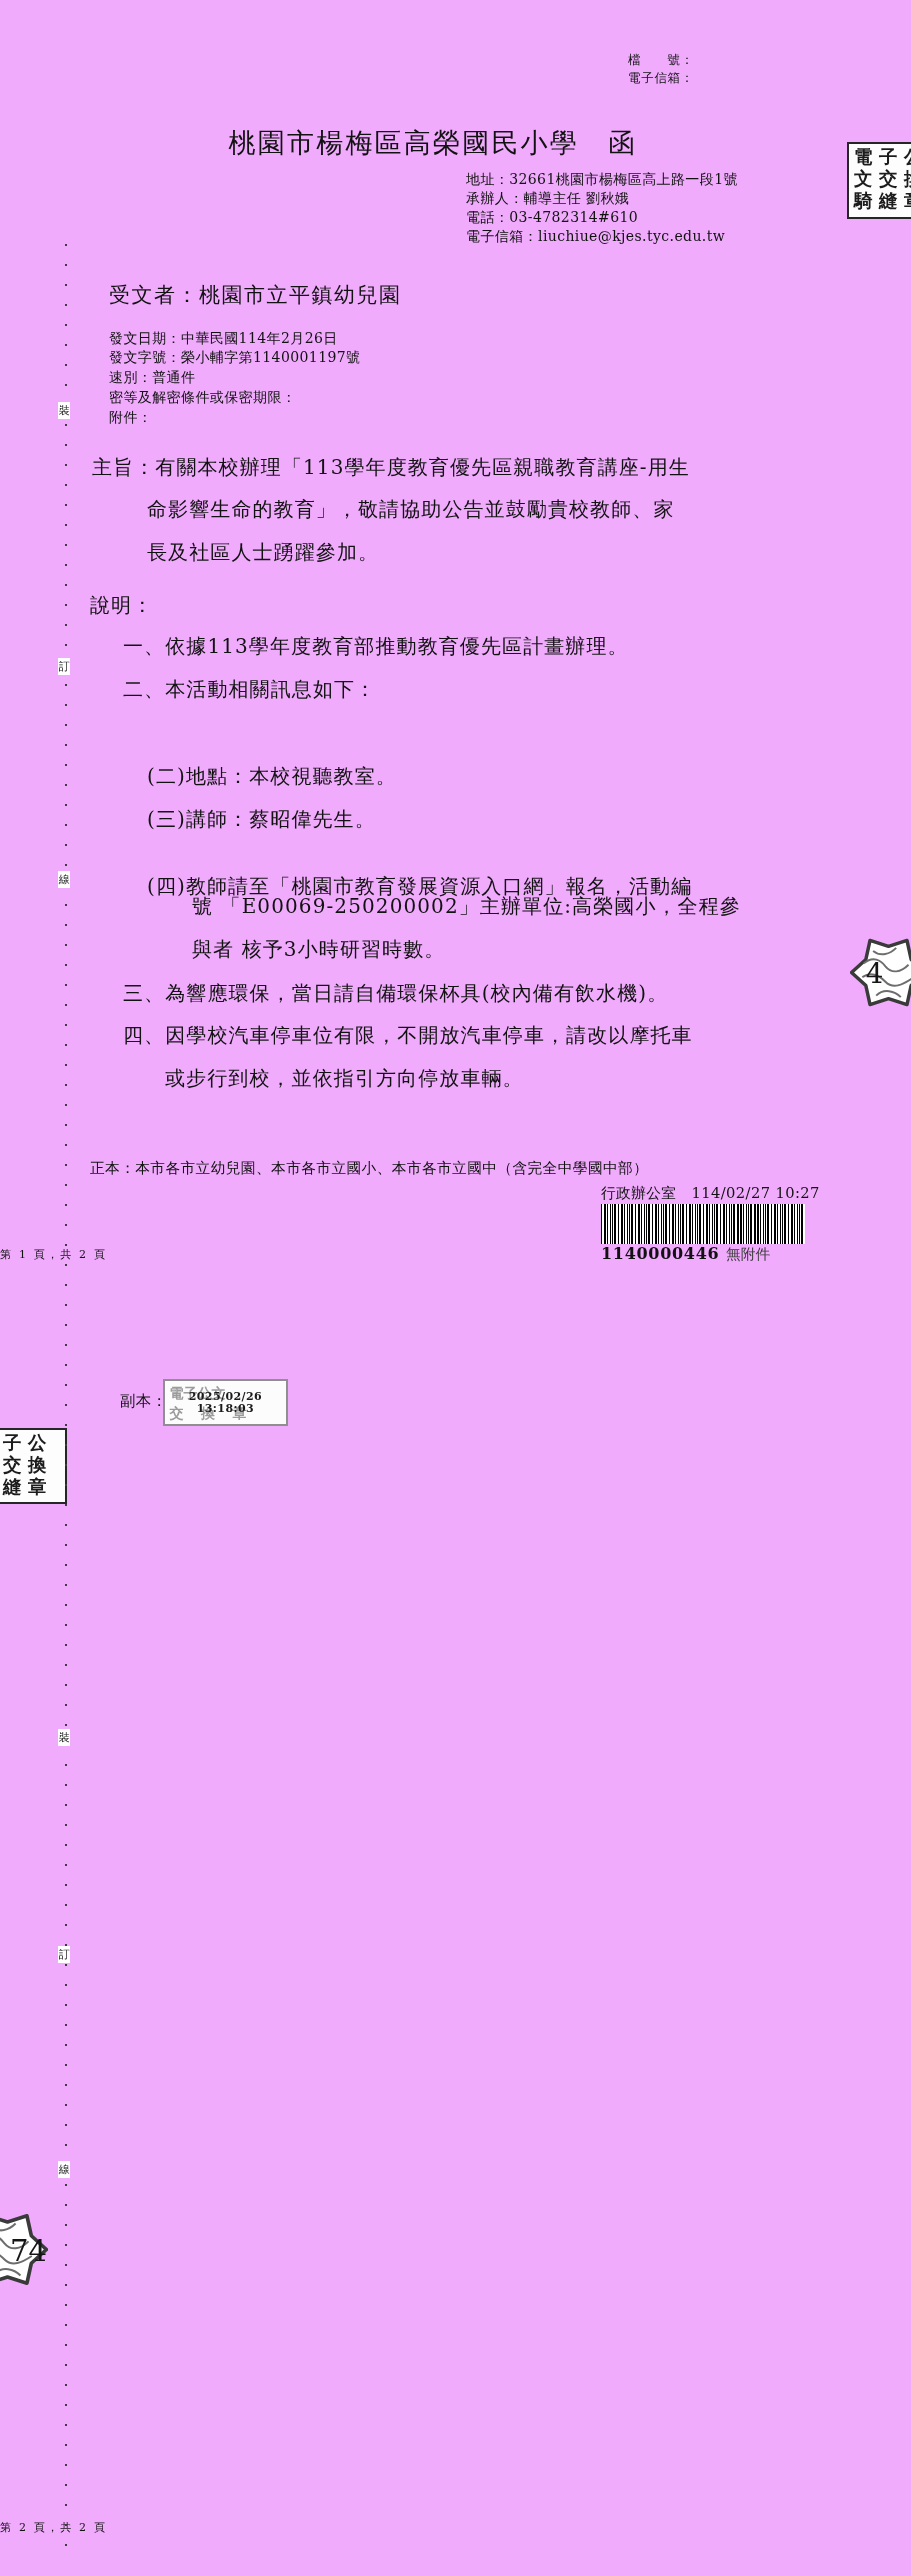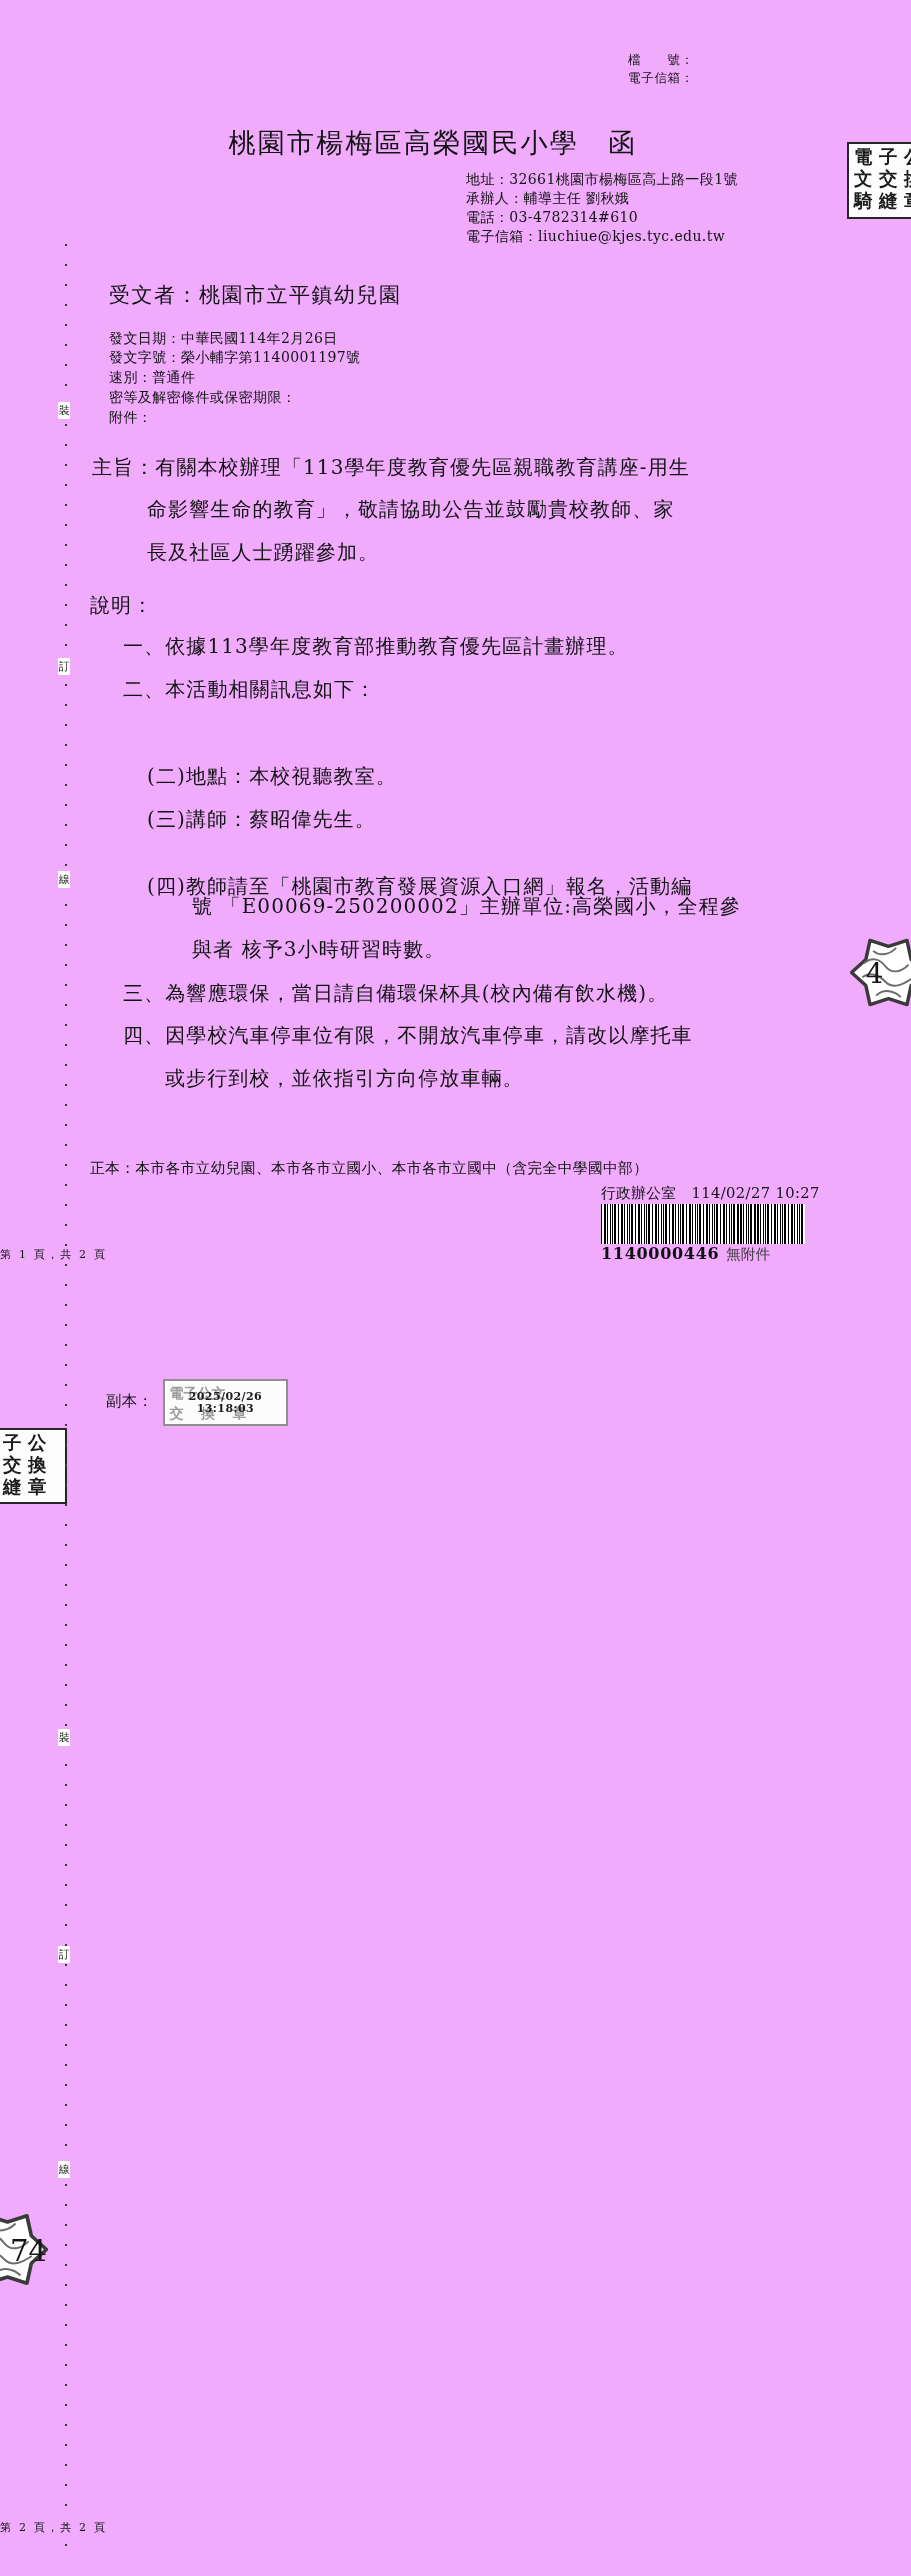--- a/index.html
+++ b/index.html
@@ -114,21 +114,21 @@
 
   <div class="t small-line" style="left:90px;top:1159px;">正本：本市各市立幼兒園、本市各市立國小、本市各市立國中（含完全中學國中部）</div>
 
   <div class="t small-line" style="left:601px;top:1184px;">行政辦公室　114/02/27 10:27</div>
   <div class="barcode"></div>
   <div class="t barcode-number" style="left:601px;top:1244px;">1140000446</div>
   <div class="t attach-note" style="left:726px;top:1245px;">無附件</div>
 
   <div class="t footer-line" style="left:0;top:1247px;">第 1 頁，共 2 頁</div>
 
-  <div class="t small-line" style="left:106px;top:1391px;font-size:15.4px;text-align:right;">副本：</div>
+  <div class="t small-line" style="left:120px;top:1391px;font-size:15.4px;text-align:right;">副本：</div>
   <div class="exchange-stamp">
     <div class="exchange-row">
       <span>電子公文</span>
     </div>
     <div class="exchange-row" style="letter-spacing:17.6px;">
       <span>交換章</span>
     </div>
     <div class="exchange-overlay">
       <span>2025/02/26</span>
       <span>13:18:03</span>

